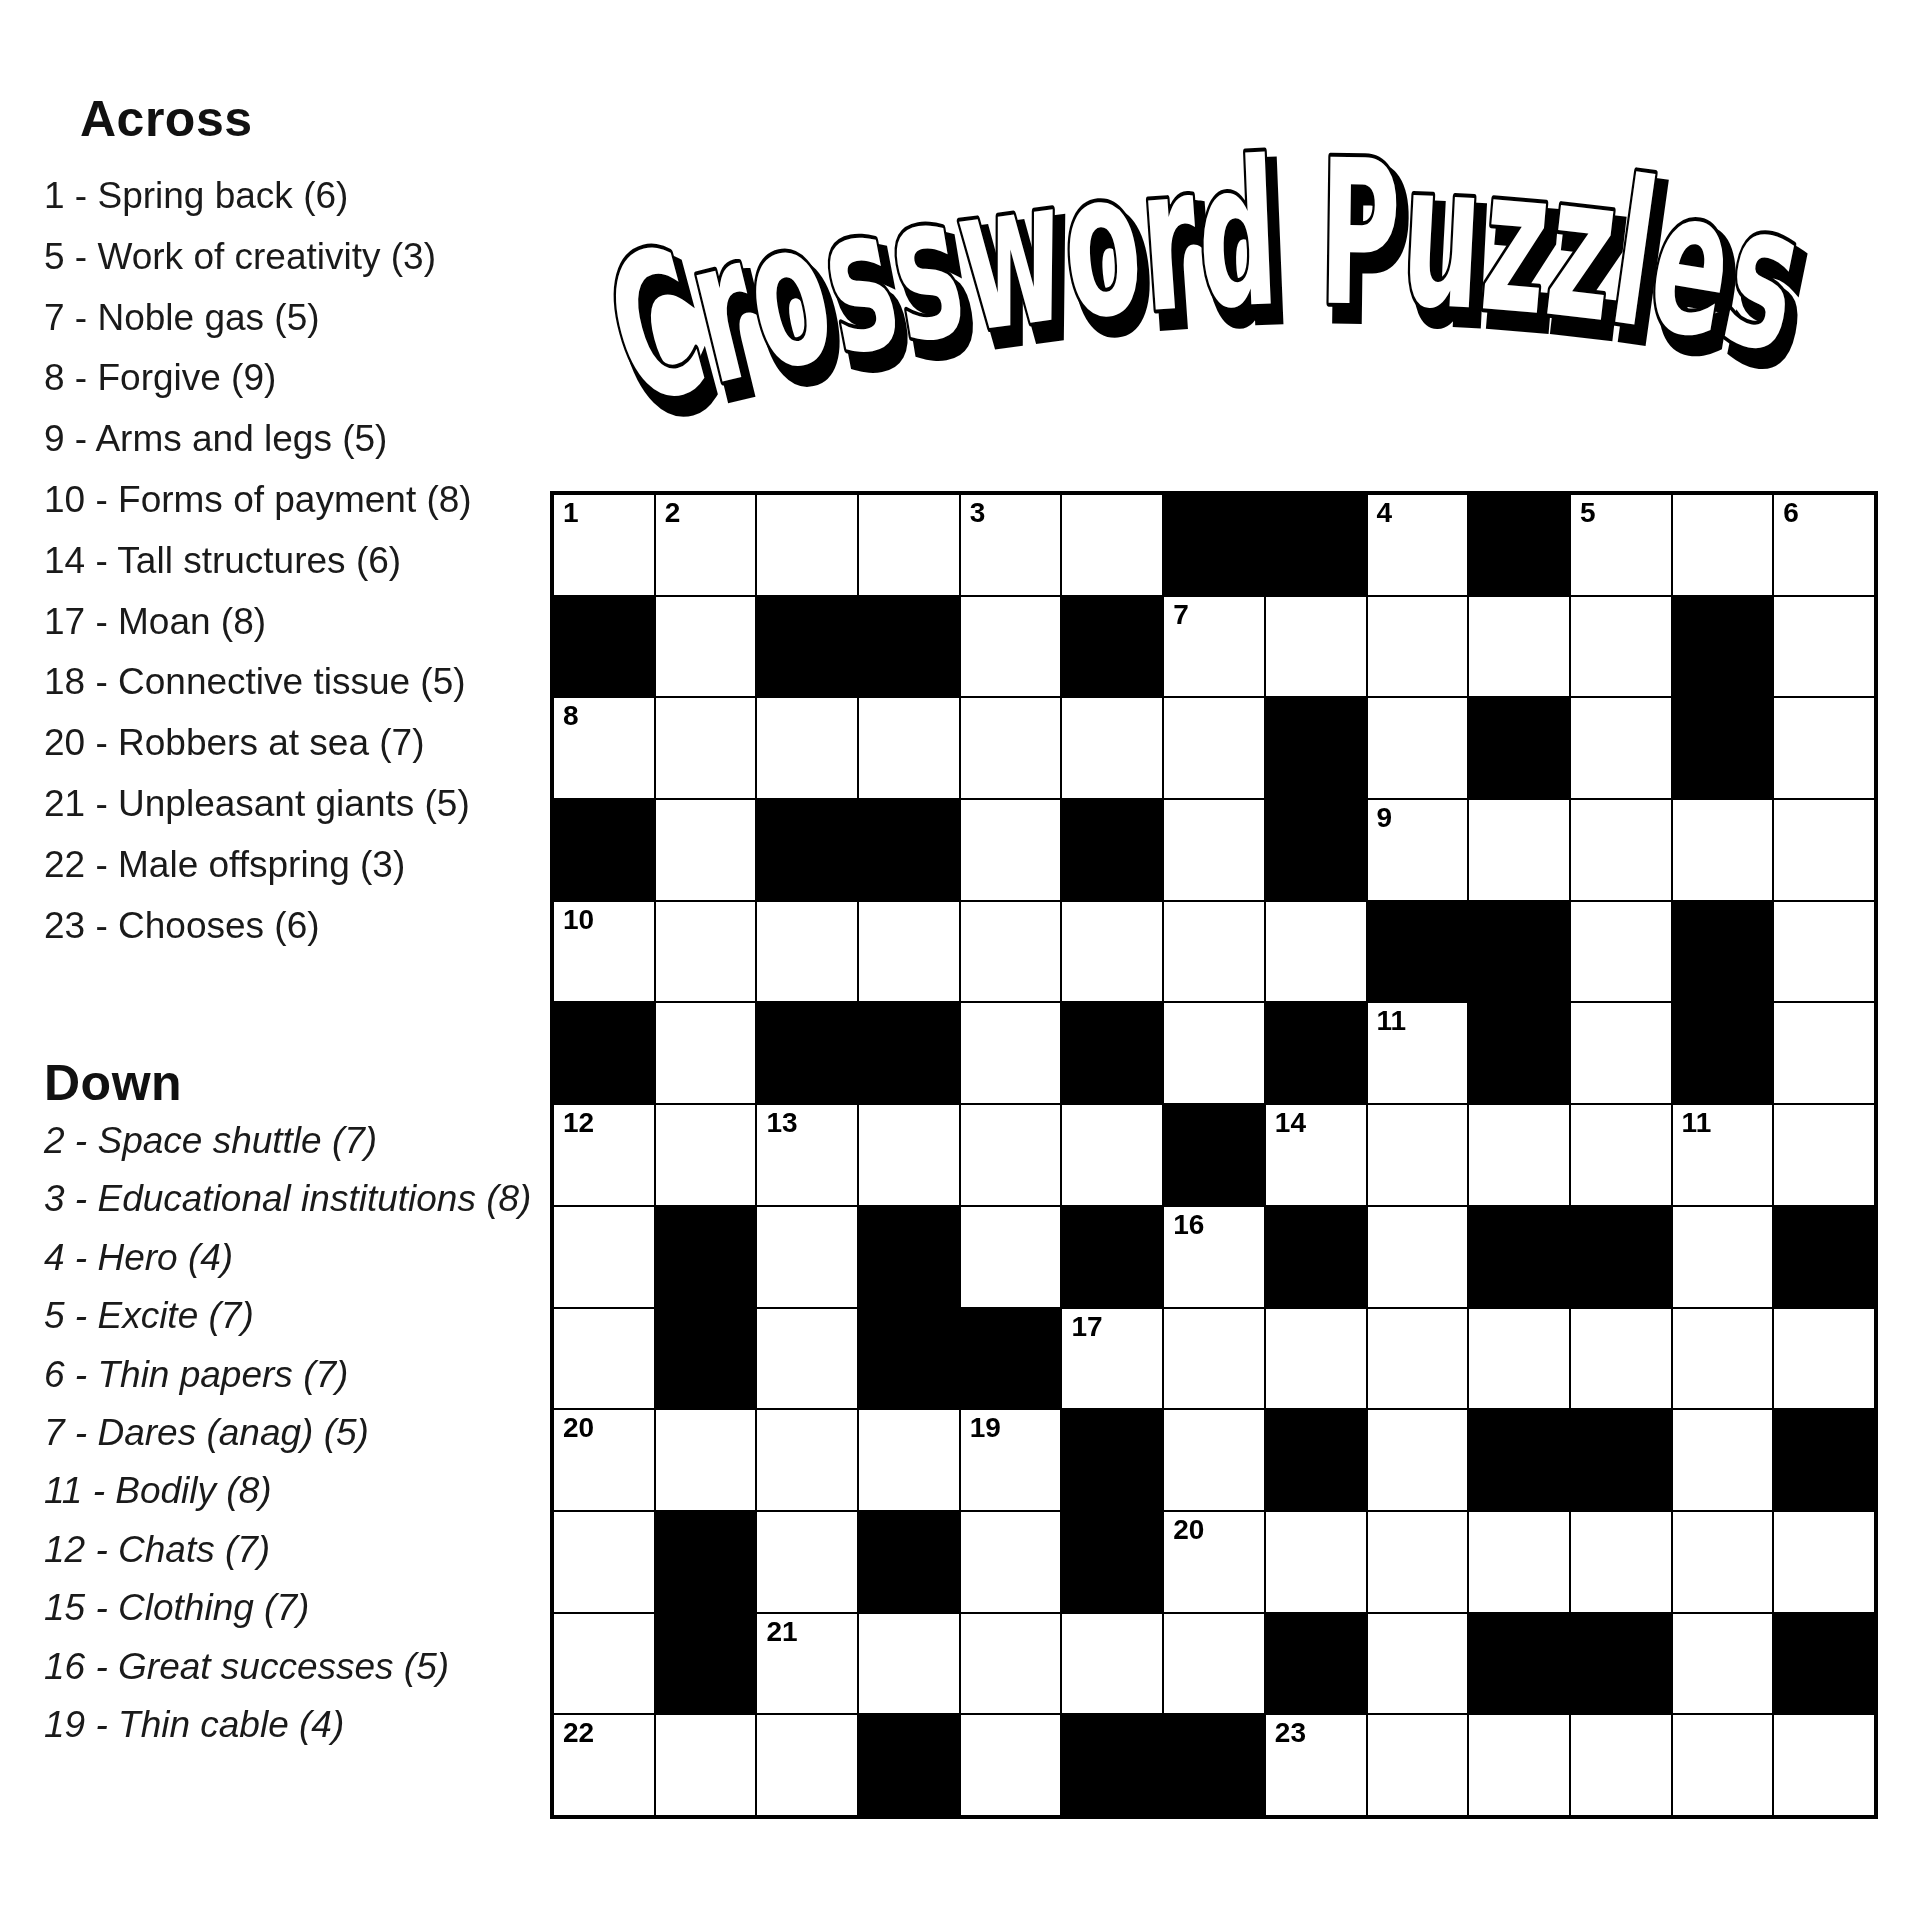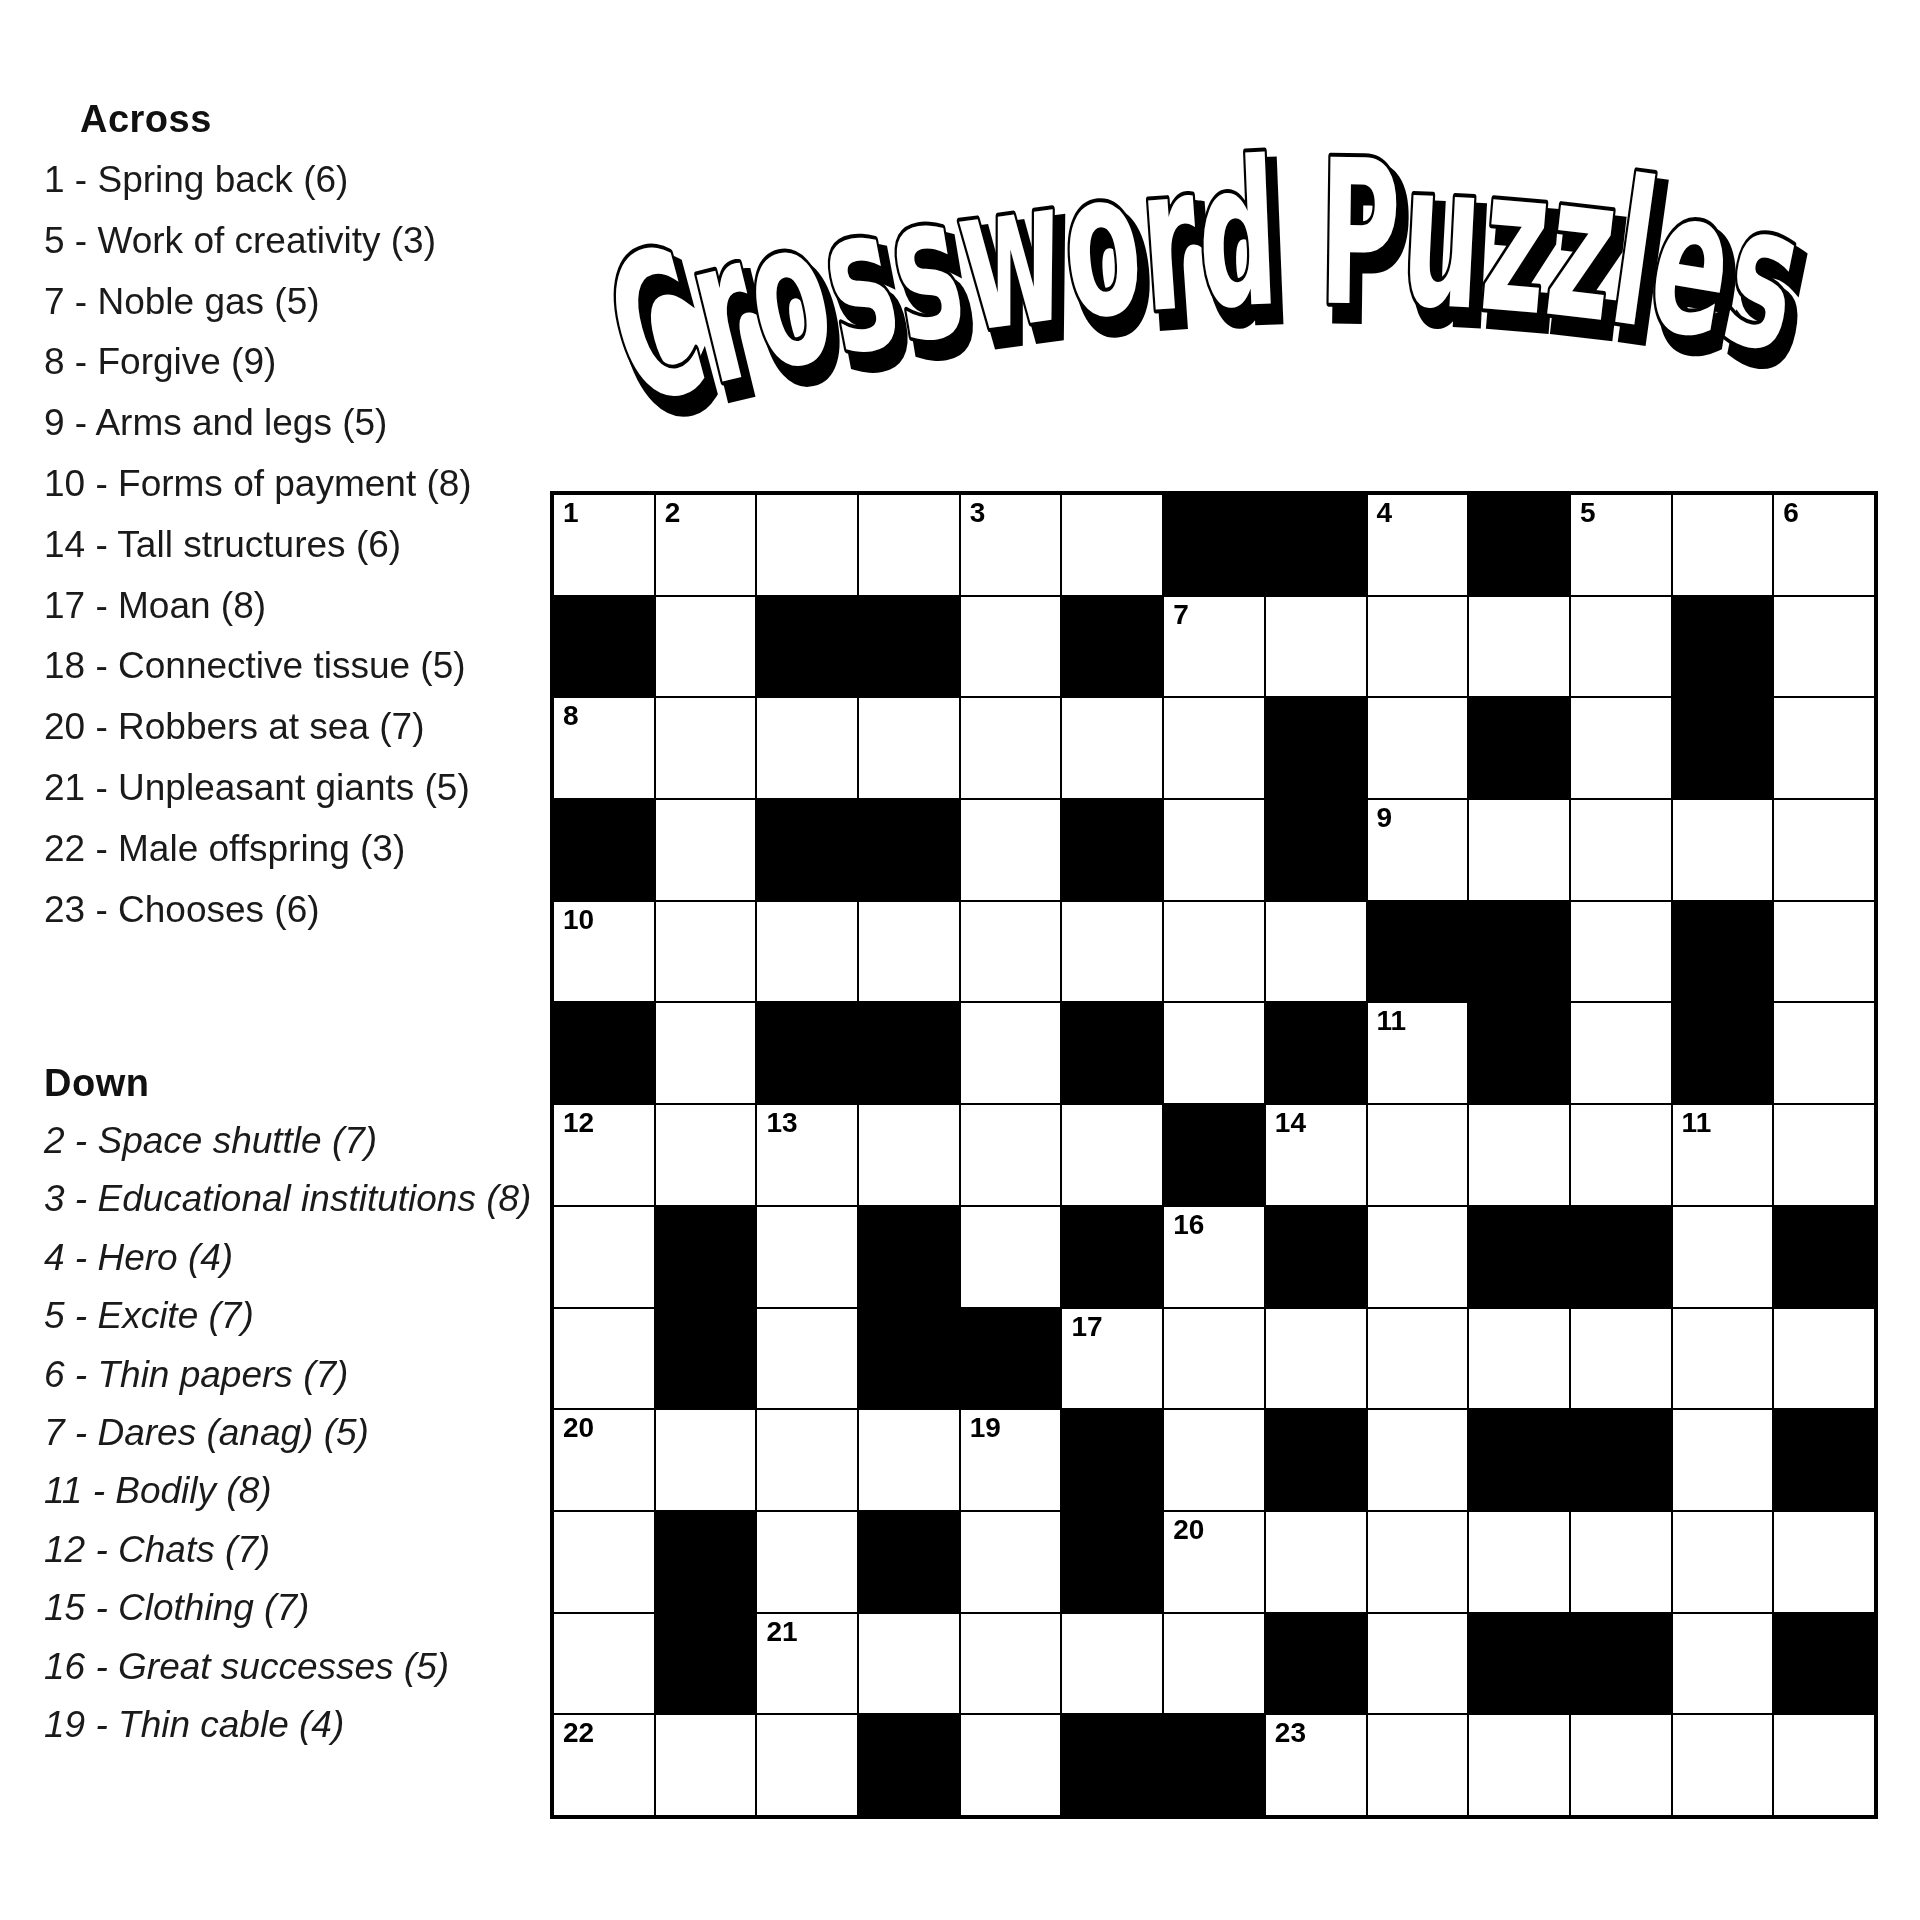--- a/index.html
+++ b/index.html
@@ -1,27 +1,27 @@
 <!DOCTYPE html>
 <html><head>
 <meta charset="utf-8">
 <style>
   html,body{margin:0;padding:0;}
   body{
     width:1920px;height:1920px;background:#ffffff;position:relative;
     font-family:"Liberation Sans",sans-serif;color:#111;overflow:hidden;
   }
   .section-header{
-    position:absolute;font-weight:bold;font-size:38px;line-height:46px;color:#111;
+    position:absolute;font-weight:bold;font-size:50px;line-height:46px;color:#111;
     letter-spacing:0.5px;
   }
   #across-header{left:80px;top:96px;}
   #down-header{left:44px;top:1060px;}
   .clue-list{position:absolute;left:44px;font-size:37px;color:#1a1a1a;}
-  #across-list{top:150px;}
+  #across-list{top:166px;}
   #across-list .clue{line-height:60.8px;}
   #down-list{top:1112px;font-style:italic;}
   #down-list .clue{line-height:58.4px;}
   .clue{white-space:nowrap;}
 
   
   #title-svg{position:absolute;left:580px;top:118px;}
   .title-shadow{
     font-family:"DejaVu Sans",sans-serif;font-weight:bold;font-size:200px;
     fill:#000;stroke:#000;stroke-width:16px;

